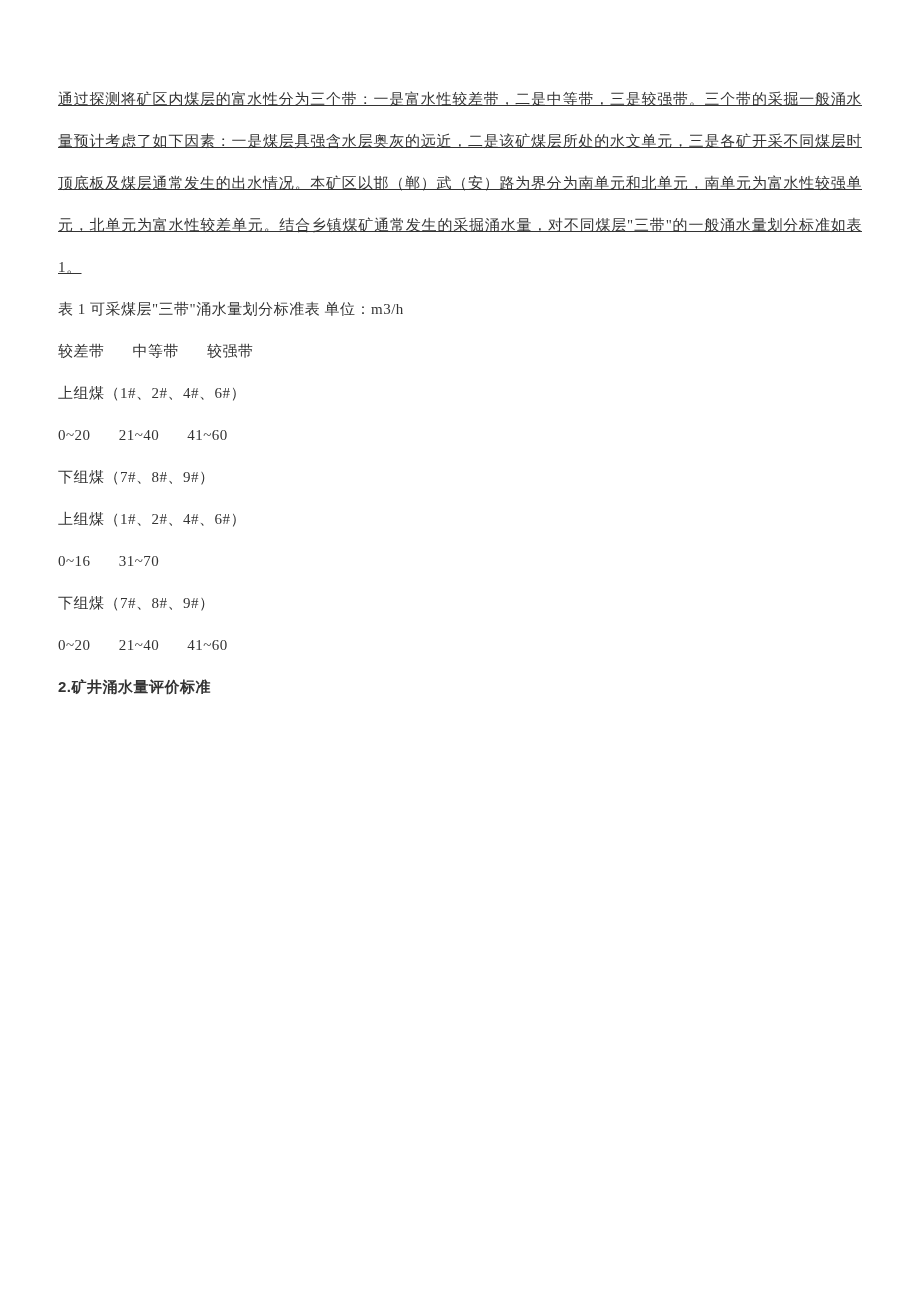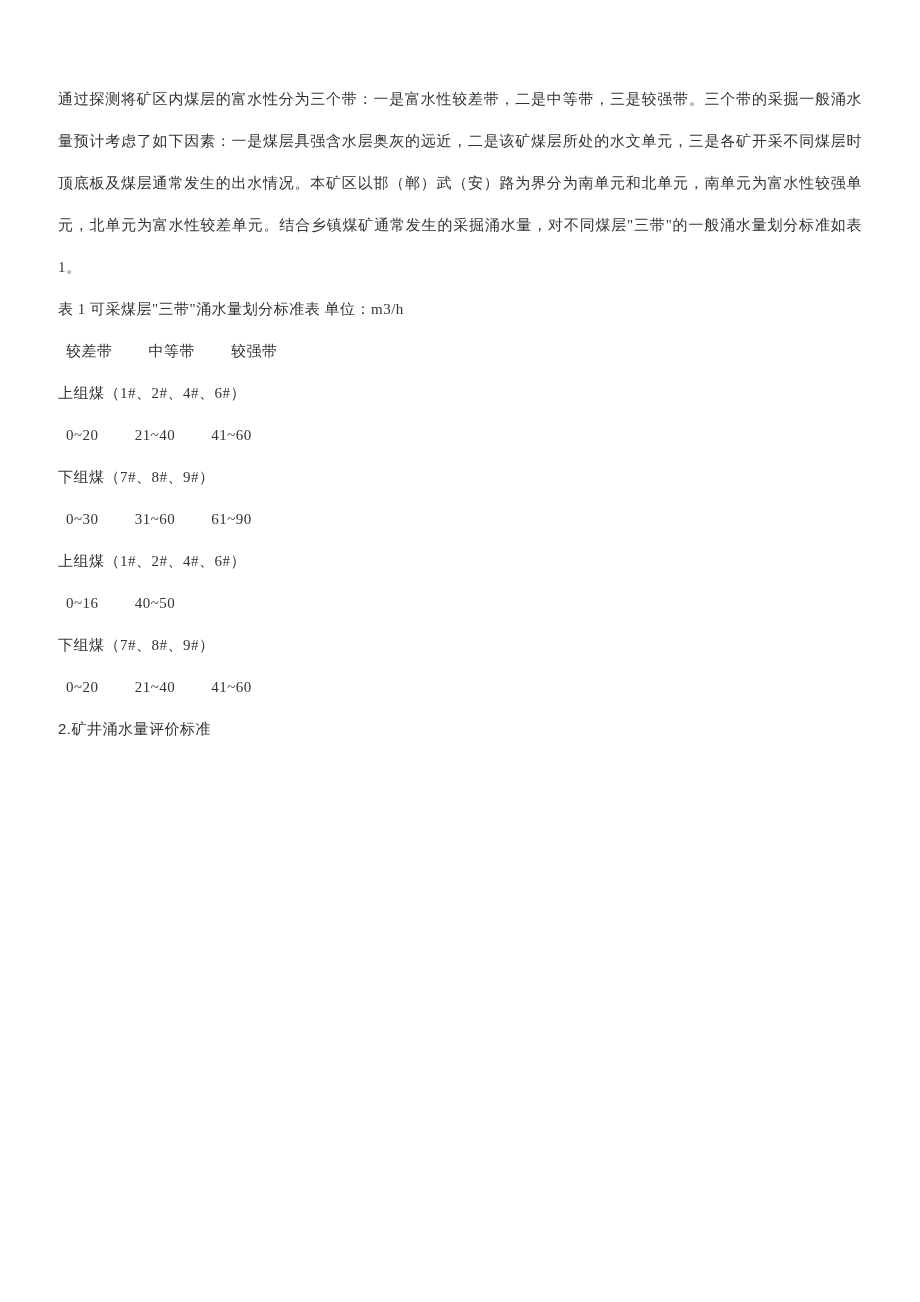--- a/index.html
+++ b/index.html
@@ -11,33 +11,33 @@
     color: #333333;
     line-height: 2.8;
     width: 920px;
   }
   .page {
     padding: 78px 58px 60px 58px;
   }
   .para {
     text-align: justify;
     letter-spacing: 0.5px;
+    text-decoration: underline;
   }
   .line {
     letter-spacing: 0.5px;
   }
   .cols {
     display: flex;
   }
   .cols .cell {
     margin-right: 28px;
-    margin-left: 8px;
   }
   .heading {
-    font-weight: normal;
+    font-weight: bold;
   }
   .heading .num {
     font-family: Arial, sans-serif;
   }
 </style>
 </head>
 <body>
 
 <div class="page">
 
@@ -59,32 +59,27 @@
 
   <div class="line cols">
     <span class="cell">0~20</span>
     <span class="cell">21~40</span>
     <span class="cell">41~60</span>
   </div>
 
 
   <div class="line">下组煤（7#、8#、9#）</div>
 
-  <div class="line cols">
-    <span class="cell">0~30</span>
-    <span class="cell">31~60</span>
-    <span class="cell">61~90</span>
-  </div>
 
 
   <div class="line">上组煤（1#、2#、4#、6#）</div>
 
   <div class="line cols">
     <span class="cell">0~16</span>
-    <span class="cell">40~50</span>
+    <span class="cell">31~70</span>
   </div>
 
   <div class="line">下组煤（7#、8#、9#）</div>
 
   <div class="line cols">
     <span class="cell">0~20</span>
     <span class="cell">21~40</span>
     <span class="cell">41~60</span>
   </div>
 

